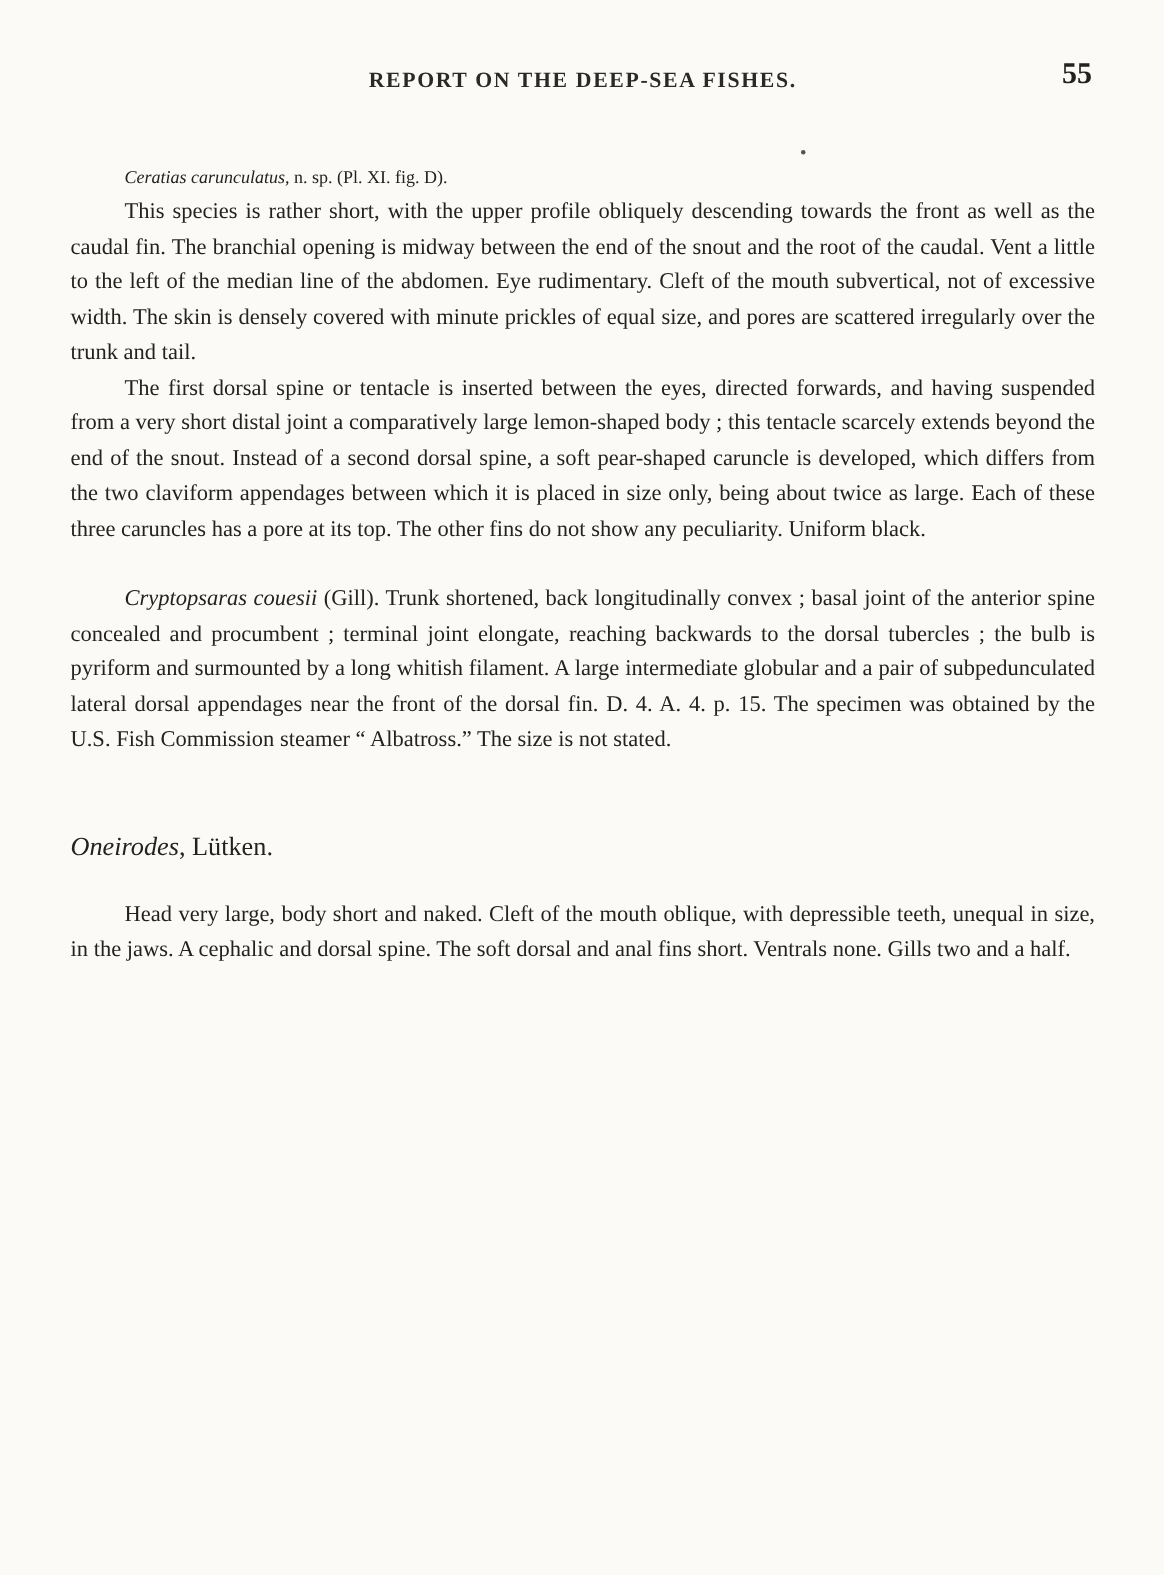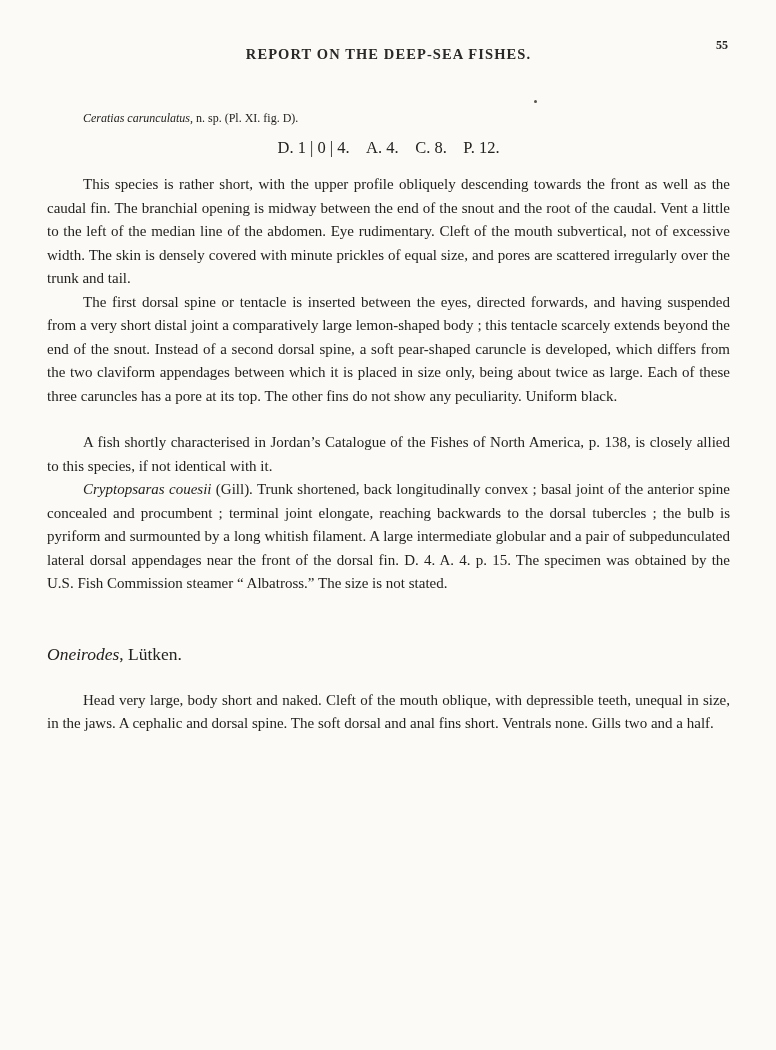--- a/index.html
+++ b/index.html
@@ -27,21 +27,21 @@
     text-align: center;
     font-size: 14.5px;
     font-weight: bold;
     letter-spacing: 1.1px;
     color: #2a2927;
   }
   .page-num {
     position: absolute;
     right: 2px;
     top: -8px;
-    font-size: 12px;
+    font-size: 20px;
     font-weight: bold;
   }
   .species-heading {
     font-size: 12px;
     line-height: 24px;
     text-indent: 36px;
   }
   .formula {
     text-align: center;
     font-size: 16.5px;
@@ -80,31 +80,29 @@
 
   <header class="running-head">
     <div class="head-title">REPORT ON THE DEEP-SEA FISHES.</div>
     <div class="page-num">55</div>
   </header>
 
   <main>
 
     <p class="species-heading"><i>Ceratias carunculatus</i><span>, n. sp. (Pl. XI. fig. D).</span></p>
 
-    <p class="formula">D. 1 | 0 | 4. A. 4. C. 8. P. 12.</p>
 
     <p class="body indent">This species is rather short, with the upper profile obliquely descending towards the front as well as the caudal fin. The branchial opening is midway between the end of the snout and the root of the caudal. Vent a little to the left of the median line of the abdomen. Eye rudimentary. Cleft of the mouth subvertical, not of excessive width. The skin is densely covered with minute prickles of equal size, and pores are scattered irregularly over the trunk and tail.</p>
 
     <p class="body indent">The first dorsal spine or tentacle is inserted between the eyes, directed forwards, and having suspended from a very short distal joint a comparatively large lemon-shaped body ; this tentacle scarcely extends beyond the end of the snout. Instead of a second dorsal spine, a soft pear-shaped caruncle is developed, which differs from the two claviform appendages between which it is placed in size only, being about twice as large. Each of these three caruncles has a pore at its top. The other fins do not show any peculiarity. Uniform black.</p>
 
 
 
     <div class="gap-small"></div>
 
-    <p class="body indent">A fish shortly characterised in Jordan’s Catalogue of the Fishes of North America, p. 138, is closely allied to this species, if not identical with it.</p>
 
     <p class="body indent"><i>Cryptopsaras couesii</i><span> (Gill). Trunk shortened, back longitudinally convex ; basal joint of the anterior spine concealed and procumbent ; terminal joint elongate, reaching backwards to the dorsal tubercles ; the bulb is pyriform and surmounted by a long whitish filament. A large intermediate globular and a pair of subpedunculated lateral dorsal appendages near the front of the dorsal fin. D. 4. A. 4. p. 15. The specimen was obtained by the U.S. Fish Commission steamer “ Albatross.” The size is not stated.</span></p>
 
     <p class="section-heading"><i>Oneirodes</i><span>, Lütken.</span></p>
 
     <p class="body indent">Head very large, body short and naked. Cleft of the mouth oblique, with depressible teeth, unequal in size, in the jaws. A cephalic and dorsal spine. The soft dorsal and anal fins short. Ventrals none. Gills two and a half.</p>
 
   </main>
 </div>
 

